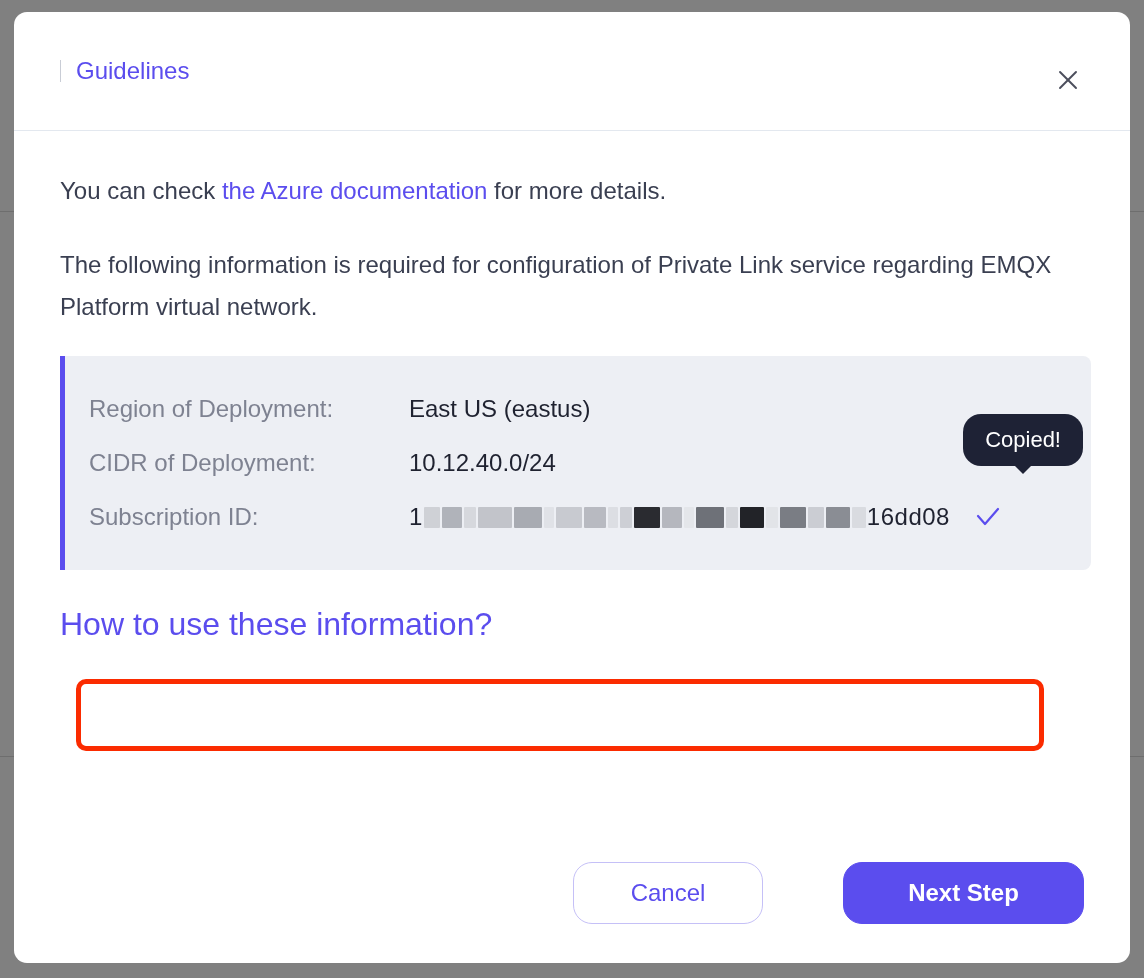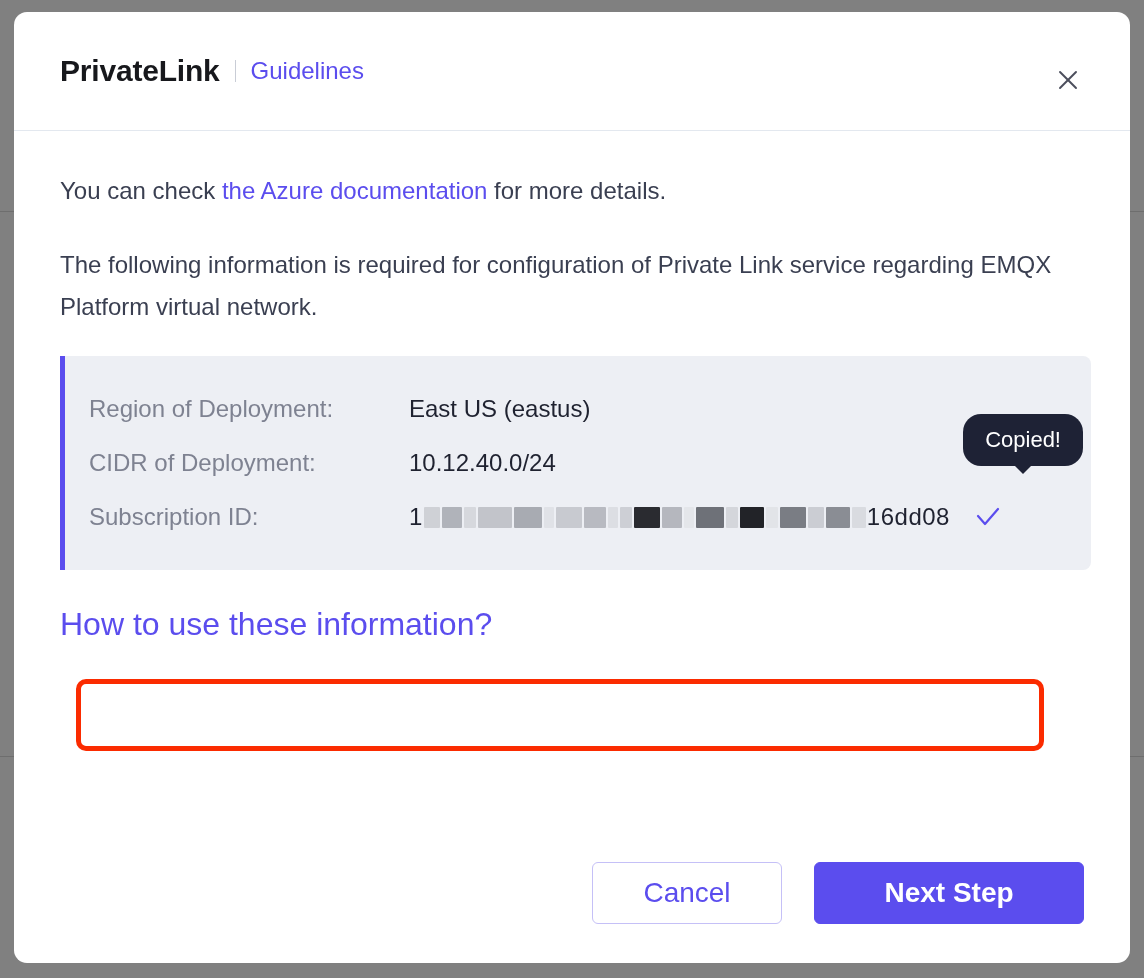--- a/index.html
+++ b/index.html
@@ -219,57 +219,57 @@
     position: absolute;
     right: 46px;
     bottom: 39px;
     display: flex;
     align-items: center;
     gap: 32px;
   }
 
   .btn {
     font-family: "Liberation Sans", sans-serif;
-    font-size: 28px;
-    border-radius: 6px;
+    font-size: 24px;
+    border-radius: 19px;
     cursor: pointer;
     height: 62px;
     display: flex;
     align-items: center;
     justify-content: center;
+    margin-left: 48px;
   }
 
   .btn-cancel {
     width: 190px;
     background: #ffffff;
     border: 1px solid #c5c0f7;
     color: #5b4dee;
   }
 
   .btn-next {
-    width: 270px;
+    width: 241px;
     background: #5b4dee;
     border: 1px solid #5b4dee;
     color: #ffffff;
     font-weight: 700;
   }
 </style>
 </head>
 <body>
 
 <div class="bg-line one"></div>
 <div class="bg-line two"></div>
 <div class="bg-line three"></div>
 <div class="bg-line four"></div>
 
 <div class="modal">
 
   <div class="modal-header">
     <div class="title-group">
-      <span class="modal-title">PrivateLink</span>
       <span class="title-sep"></span>
       <a class="guidelines-link">Guidelines</a>
     </div>
     <button class="close-btn">
       <span>
         <svg width="24" height="24" viewBox="0 0 24 24" fill="none" stroke="#4b4e5c" stroke-width="1.9" stroke-linecap="round">
           <line x1="4" y1="4" x2="20" y2="20"></line>
           <line x1="20" y1="4" x2="4" y2="20"></line>
         </svg>
       </span>

